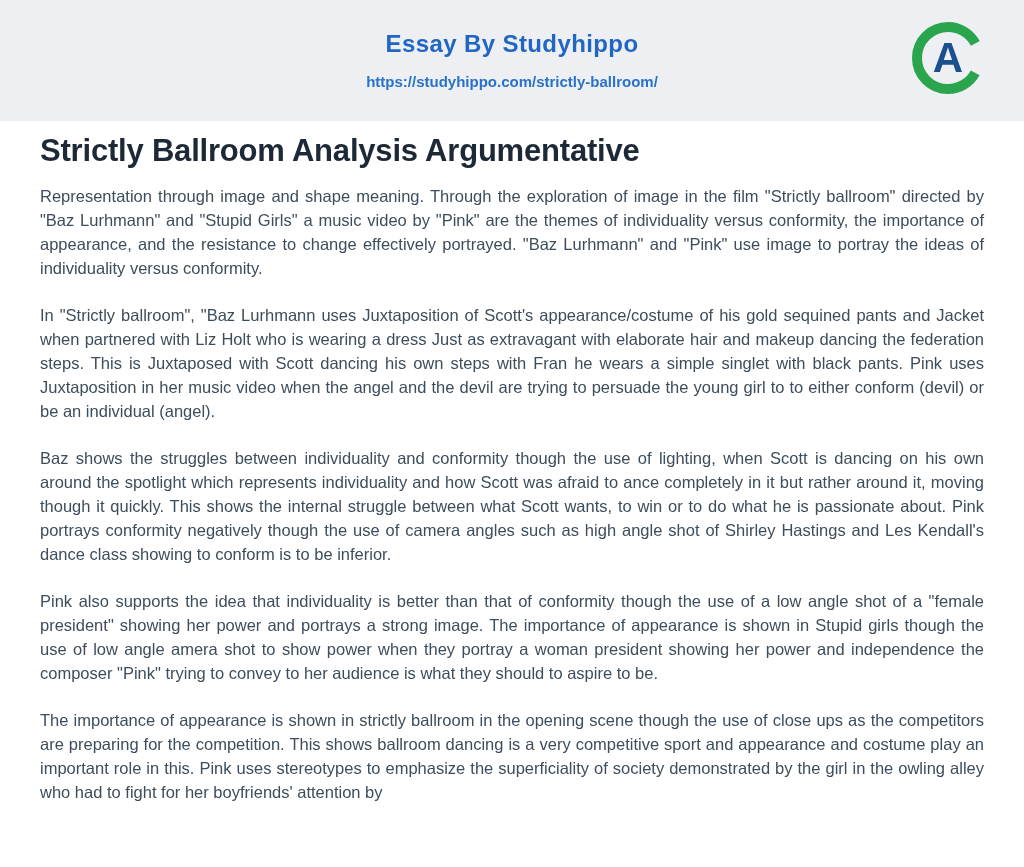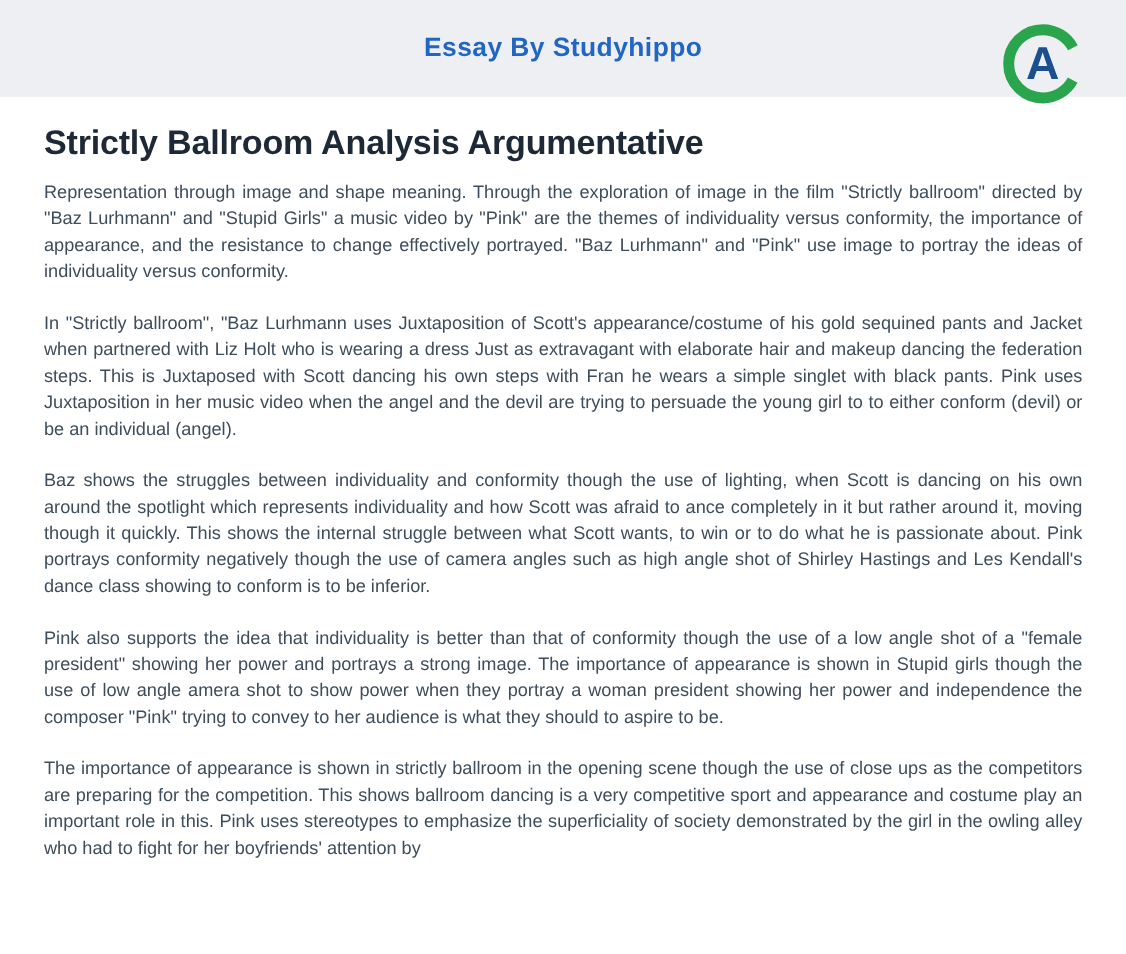--- a/index.html
+++ b/index.html
@@ -16,30 +16,33 @@
   body{width:1024px;min-height:867px;font-family:"Liberation Sans",sans-serif;}
 
   .page-header{background:var(--header-bg);padding:30px 40px 30px;position:relative;text-align:center;}
   .brand{margin:0;color:var(--accent-blue);font-size:24px;font-weight:800;letter-spacing:.4px;}
   .url-row{margin-top:15px;}
   .source-url{display:inline-block;color:var(--link-blue);font-size:15px;font-weight:600;text-decoration:none;}
   .logo{position:absolute;top:20px;right:38px;width:76px;height:76px;}
   .logo .ring{fill:none;stroke:var(--logo-green);stroke-width:10;}
   .logo .letter{fill:var(--logo-a-blue);font-family:"Liberation Sans",sans-serif;font-size:42px;font-weight:bold;}
 
-  main{padding:24px 40px 30px;}
+  main{padding:12px 40px 30px;}
   .essay-title{margin:0 0 15px;color:var(--title-color);font-size:31px;font-weight:800;letter-spacing:-.2px;}
   .essay-paragraph{margin:0 0 23px;color:var(--body-color);font-size:16.5px;line-height:24px;text-align:justify;}
   .essay-paragraph:last-child{margin-bottom:9px;}
 </style>
 </head>
 <body>
 
 <header class="page-header">
   <h2 class="brand">Essay By Studyhippo</h2>
+  <div class="url-row">
+    <a class="source-url" href="#">https://studyhippo.com/strictly-ballroom/</a>
+  </div>
   <svg class="logo" viewBox="0 0 76 76" aria-hidden="true">
     <circle class="ring" cx="38" cy="38" r="31" stroke-dasharray="163.8 31" stroke-dashoffset="179.3"></circle>
     <text class="letter" x="38" y="52" text-anchor="middle">A</text>
   </svg>
 </header>
 
 <main>
   <h1 class="essay-title">Strictly Ballroom Analysis Argumentative</h1>
   <p class="essay-paragraph">Representation through image and shape meaning. Through the exploration of image in the film "Strictly ballroom" directed by "Baz Lurhmann" and "Stupid Girls" a music video by "Pink" are the themes of individuality versus conformity, the importance of appearance, and the resistance to change effectively portrayed. "Baz Lurhmann" and "Pink" use image to portray the ideas of individuality versus conformity.</p>
   <p class="essay-paragraph">In "Strictly ballroom", "Baz Lurhmann uses Juxtaposition of Scott's appearance/costume of his gold sequined pants and Jacket when partnered with Liz Holt who is wearing a dress Just as extravagant with elaborate hair and makeup dancing the federation steps. This is Juxtaposed with Scott dancing his own steps with Fran he wears a simple singlet with black pants. Pink uses Juxtaposition in her music video when the angel and the devil are trying to persuade the young girl to to either conform (devil) or be an individual (angel).</p>

